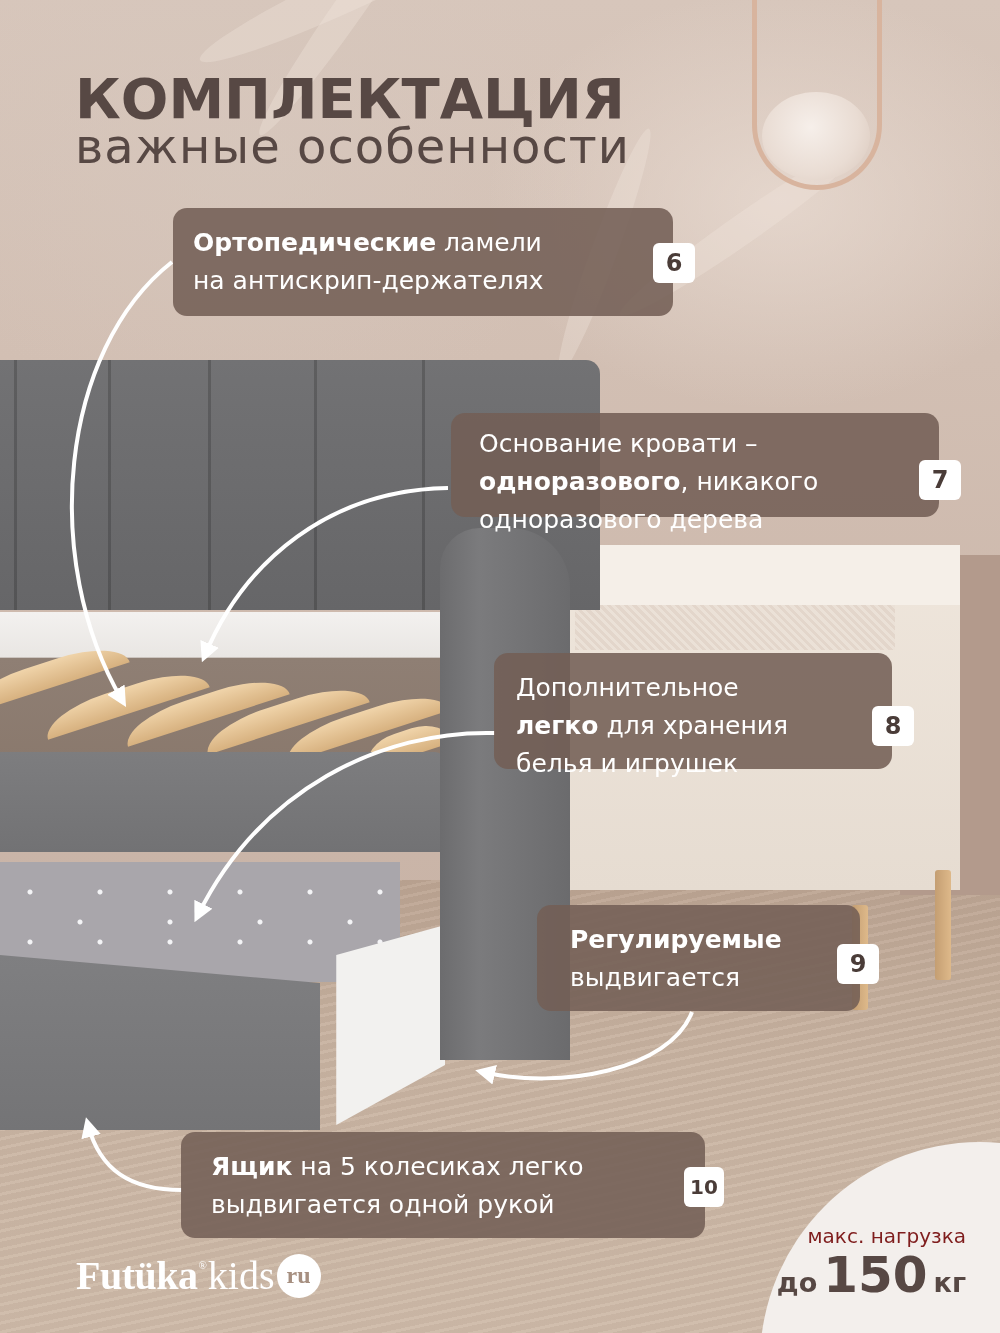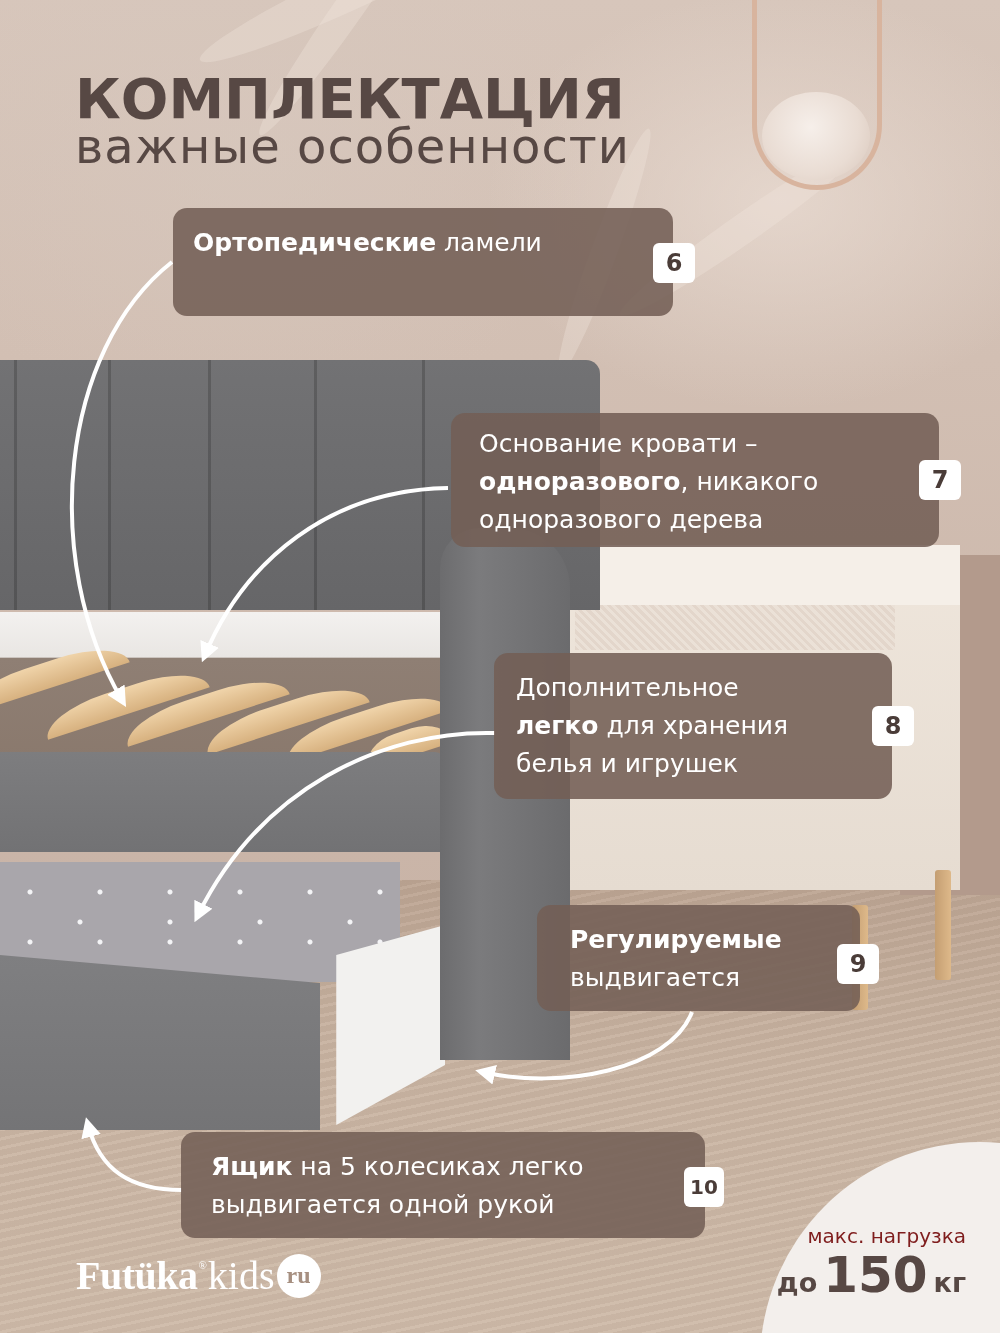--- a/index.html
+++ b/index.html
@@ -223,31 +223,32 @@
     <path d="M495,733 C380,730 260,790 198,915" fill="none" stroke="#fff" stroke-width="4" marker-end="url(#ah)"></path>
     <path d="M692,1012 C670,1070 560,1090 483,1072" fill="none" stroke="#fff" stroke-width="4" marker-end="url(#ah)"></path>
     <path d="M182,1190 C130,1190 100,1170 88,1125" fill="none" stroke="#fff" stroke-width="4" marker-end="url(#ah)"></path>
   </svg>
 
   <div class="title">КОМПЛЕКТАЦИЯ</div>
   <div class="subtitle">важные особенности</div>
 
   <div class="callout" style="left:173px;top:208px;width:500px;height:108px;padding:16px 20px;">
     <div><b>Ортопедические</b><span> ламели</span></div>
+    <div>на антискрип-держателях</div>
   </div>
   <div class="badge" style="left:653px;top:243px;">6</div>
 
-  <div class="callout" style="left:451px;top:413px;width:488px;height:134px;padding:12px 28px;">
+  <div class="callout" style="left:451px;top:413px;width:488px;height:104px;padding:12px 28px;">
     <div>Основание кровати –</div>
     <div><b>одноразового</b><span>, никакого</span></div>
     <div>одноразового дерева</div>
   </div>
   <div class="badge" style="left:919px;top:460px;">7</div>
 
-  <div class="callout" style="left:494px;top:653px;width:398px;height:146px;padding:16px 22px;">
+  <div class="callout" style="left:494px;top:653px;width:398px;height:116px;padding:16px 22px;">
     <div>Дополнительное</div>
     <div><b>легко</b><span> для хранения</span></div>
     <div>белья и игрушек</div>
   </div>
   <div class="badge" style="left:872px;top:706px;">8</div>
 
   <div class="callout" style="left:537px;top:905px;width:323px;height:106px;padding:16px 33px;">
     <div><b>Регулируемые</b></div>
     <div>выдвигается</div>
   </div>

